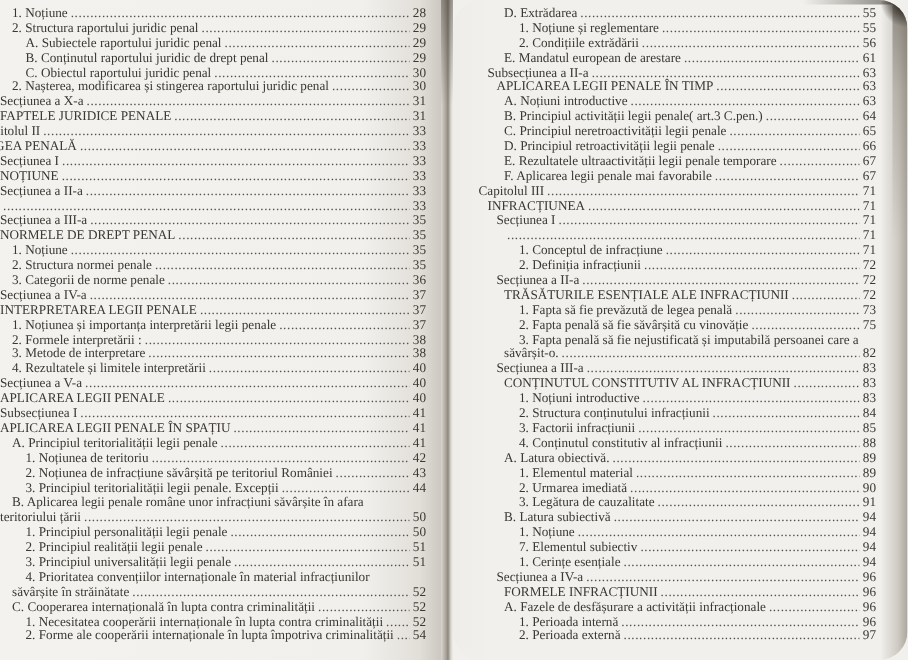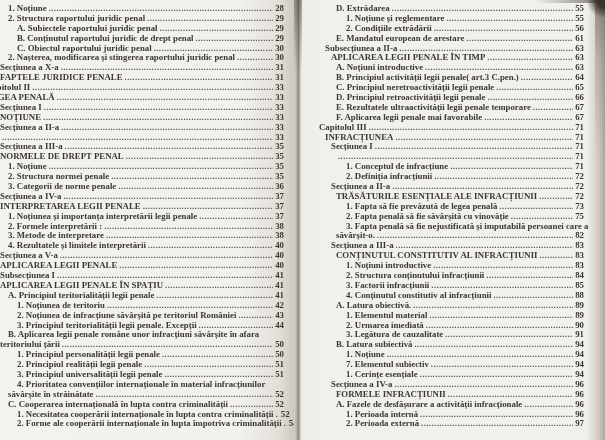--- a/index.html
+++ b/index.html
@@ -1,27 +1,27 @@
 <!DOCTYPE html>
 <html style="--paper: #f1f0ec; --ink: #3b3832; --dots: #56524b; --gutter-shadow: #8d867c; --edge-dark: #37322a;"><head>
 <meta charset="utf-8">
 <style>
   html,body{margin:0;padding:0;width:605px;height:440px;overflow:hidden;
     background:var(--paper,#f1f0ec);
     font-family:"Liberation Serif","DejaVu Serif",serif;}
-  .scan{position:relative;width:576px;height:440px;background:var(--paper,#f1f0ec);font-weight:bold;}
+  .scan{position:relative;width:576px;height:440px;background:var(--paper,#f1f0ec);}
   .page{position:absolute;top:0;height:440px;overflow:hidden;}
   .page.left{left:0;width:294px;
     background:linear-gradient(90deg,#f3f2ee 0%,#f1f0ec 82%,#e2dfd9 95%,#ccc8c1 100%);}
   .gutter{position:absolute;top:0;left:294px;width:8px;height:440px;
     background:linear-gradient(90deg,#d9d6d0 0%,#a59e94 45%,#8d867c 58%,#d8d5cf 82%,#efeee9 100%);}
   .gutter::after{content:"";position:absolute;inset:0;
     background:linear-gradient(180deg,rgba(45,40,33,.40) 0,rgba(45,40,33,0) 70px);}
   .page.right{left:302px;width:303px;
-    background:linear-gradient(90deg,#eeede9 0%,#f1f0ec 8%,#f1f0ec 94%,#cdc9c2 98%,#aba69d 100%);}
+    background:linear-gradient(90deg,#eeede9 0%,#f1f0ec 8%,#f1f0ec 94%,#cdc9c2 98%,#aba69d 100%);border-radius:19px;}
   .page.right::before{content:"";position:absolute;top:0;right:0;width:10px;height:160px;
     background:linear-gradient(180deg,rgba(90,83,73,.55) 0,rgba(120,113,102,.30) 60px,rgba(150,144,133,0) 160px);}
   .corner{position:absolute;top:0;right:0;width:18px;height:18px;
     background:radial-gradient(ellipse at 100% 0%,#37322a 28%,rgba(55,50,42,0) 72%);}
   .top-sliver{position:absolute;top:0;right:0;width:70px;height:3px;
     background:linear-gradient(90deg,rgba(55,50,42,0),rgba(55,50,42,.65));}
   .toc{position:relative;}
   .left .toc{padding:4px 10px 0 0;}
   .right .toc{padding:4px 21px 0 17px;}
   .line{display:flex;align-items:baseline;height:9.9px;line-height:9.9px;

